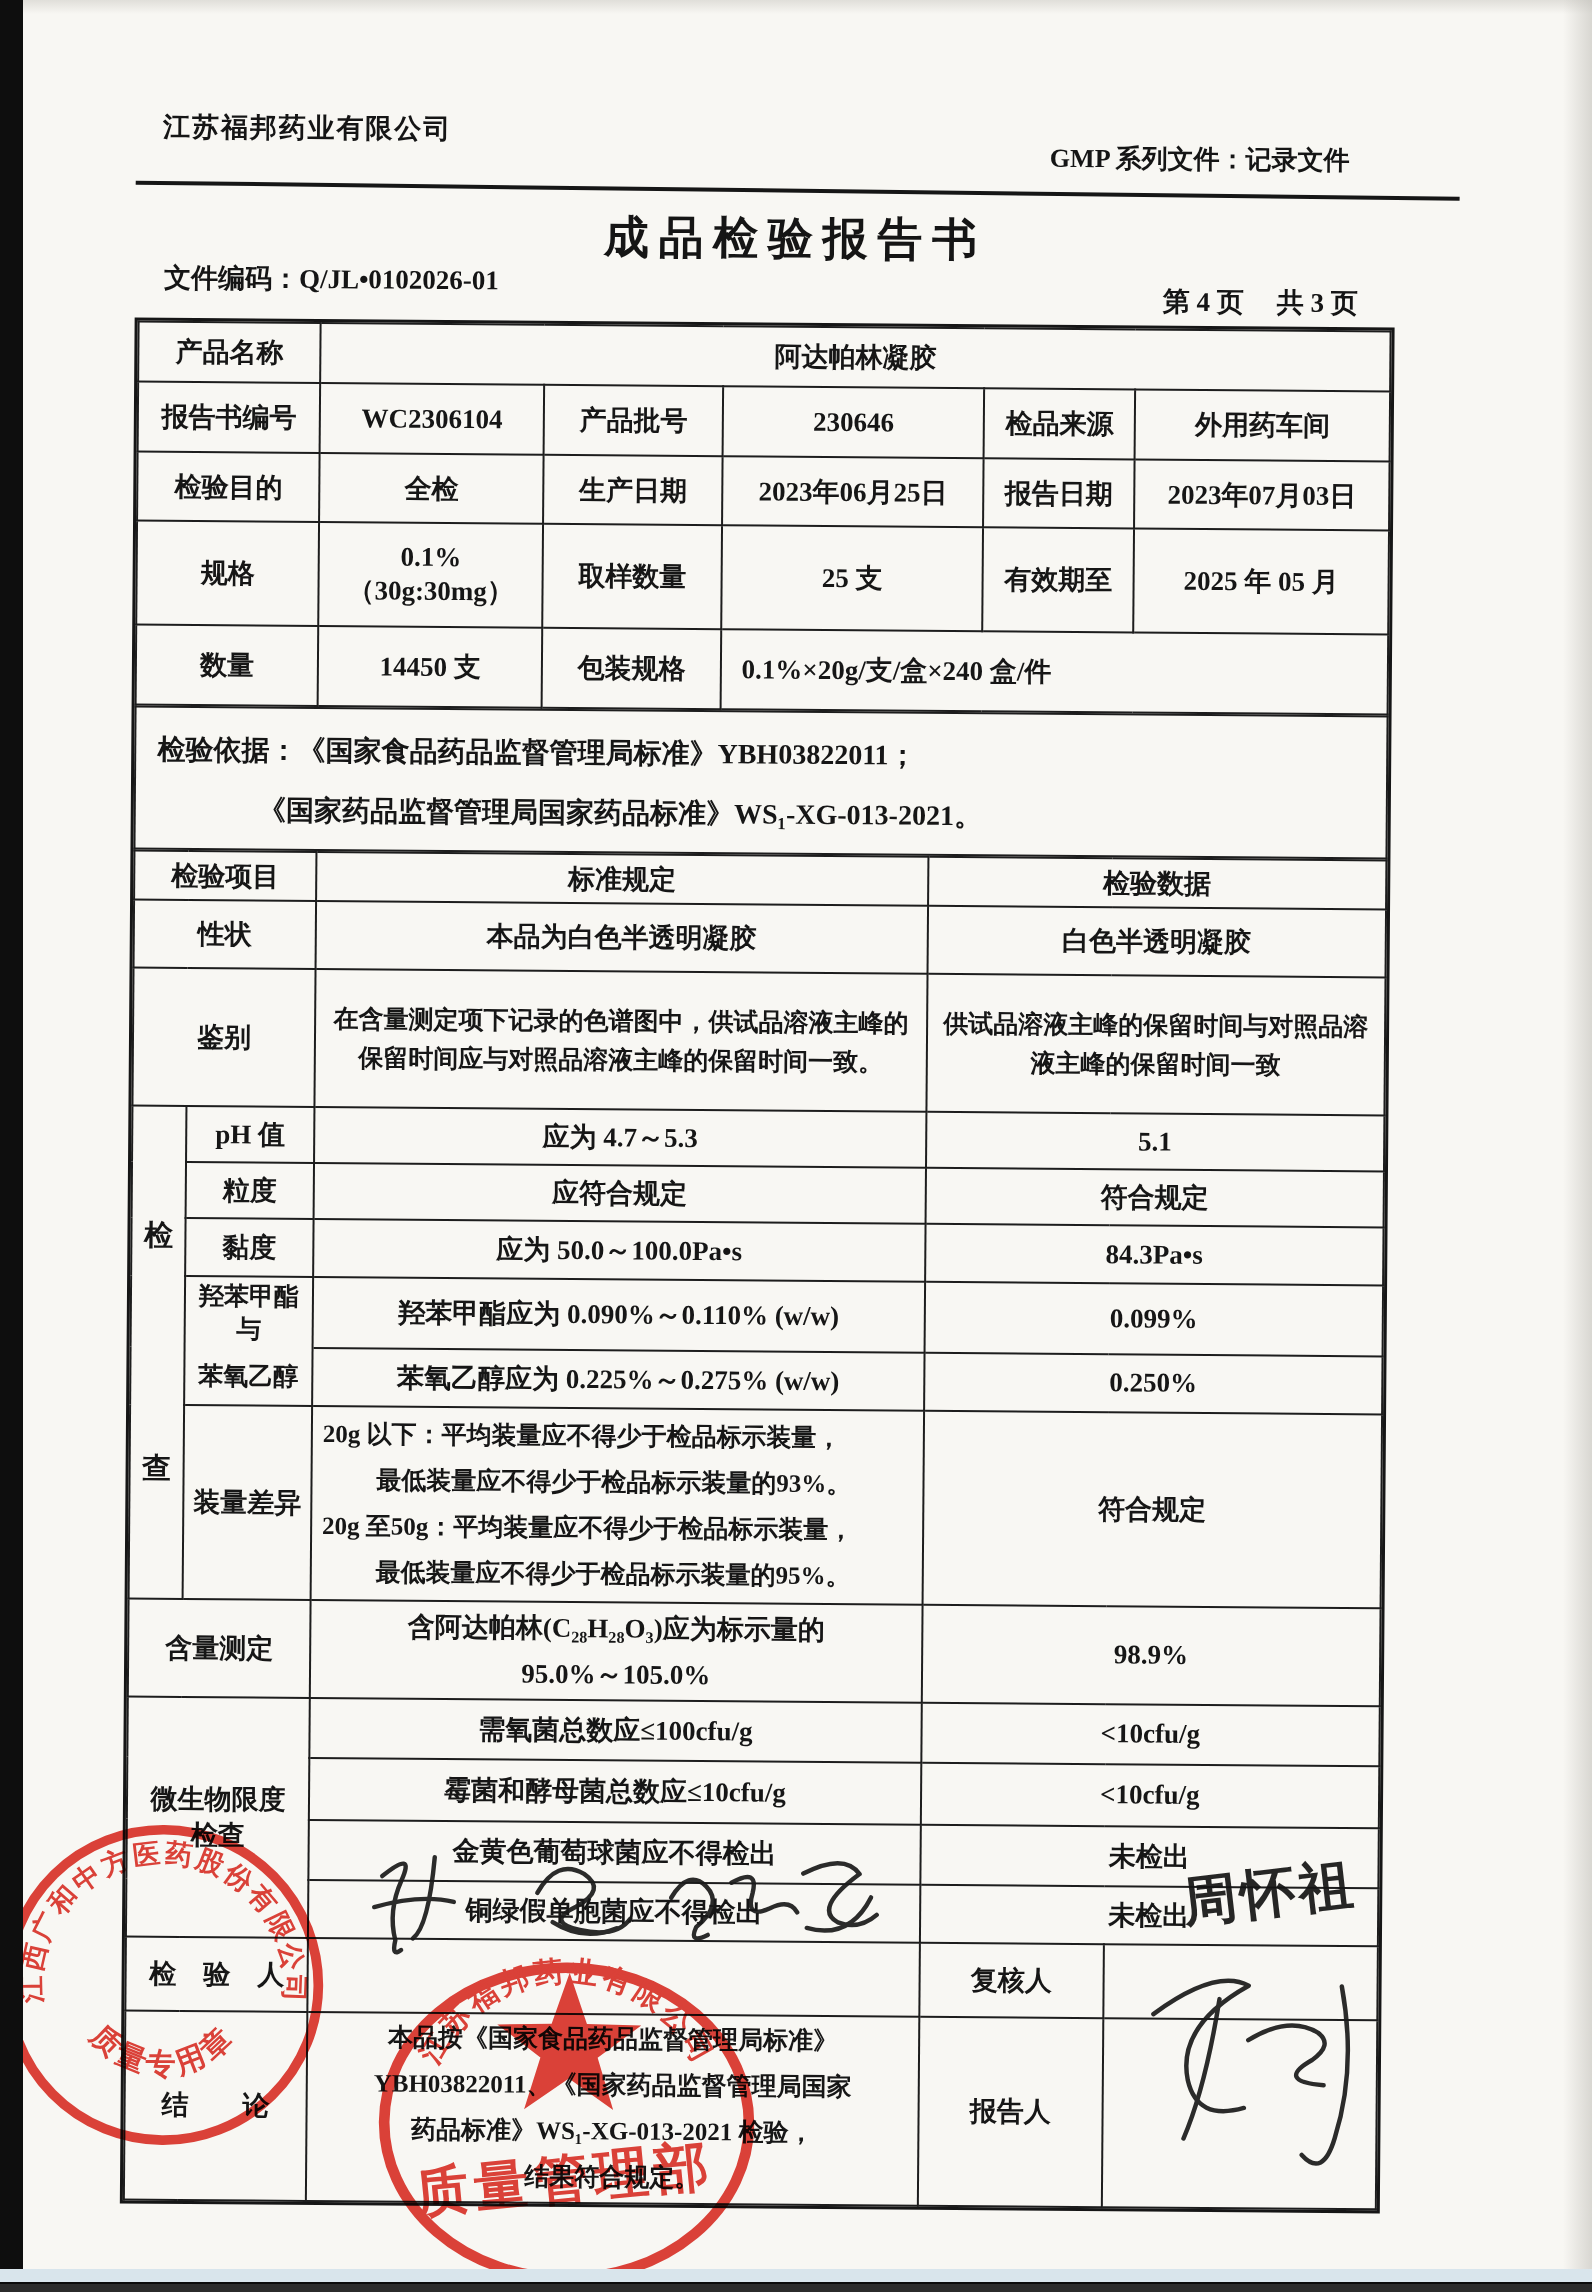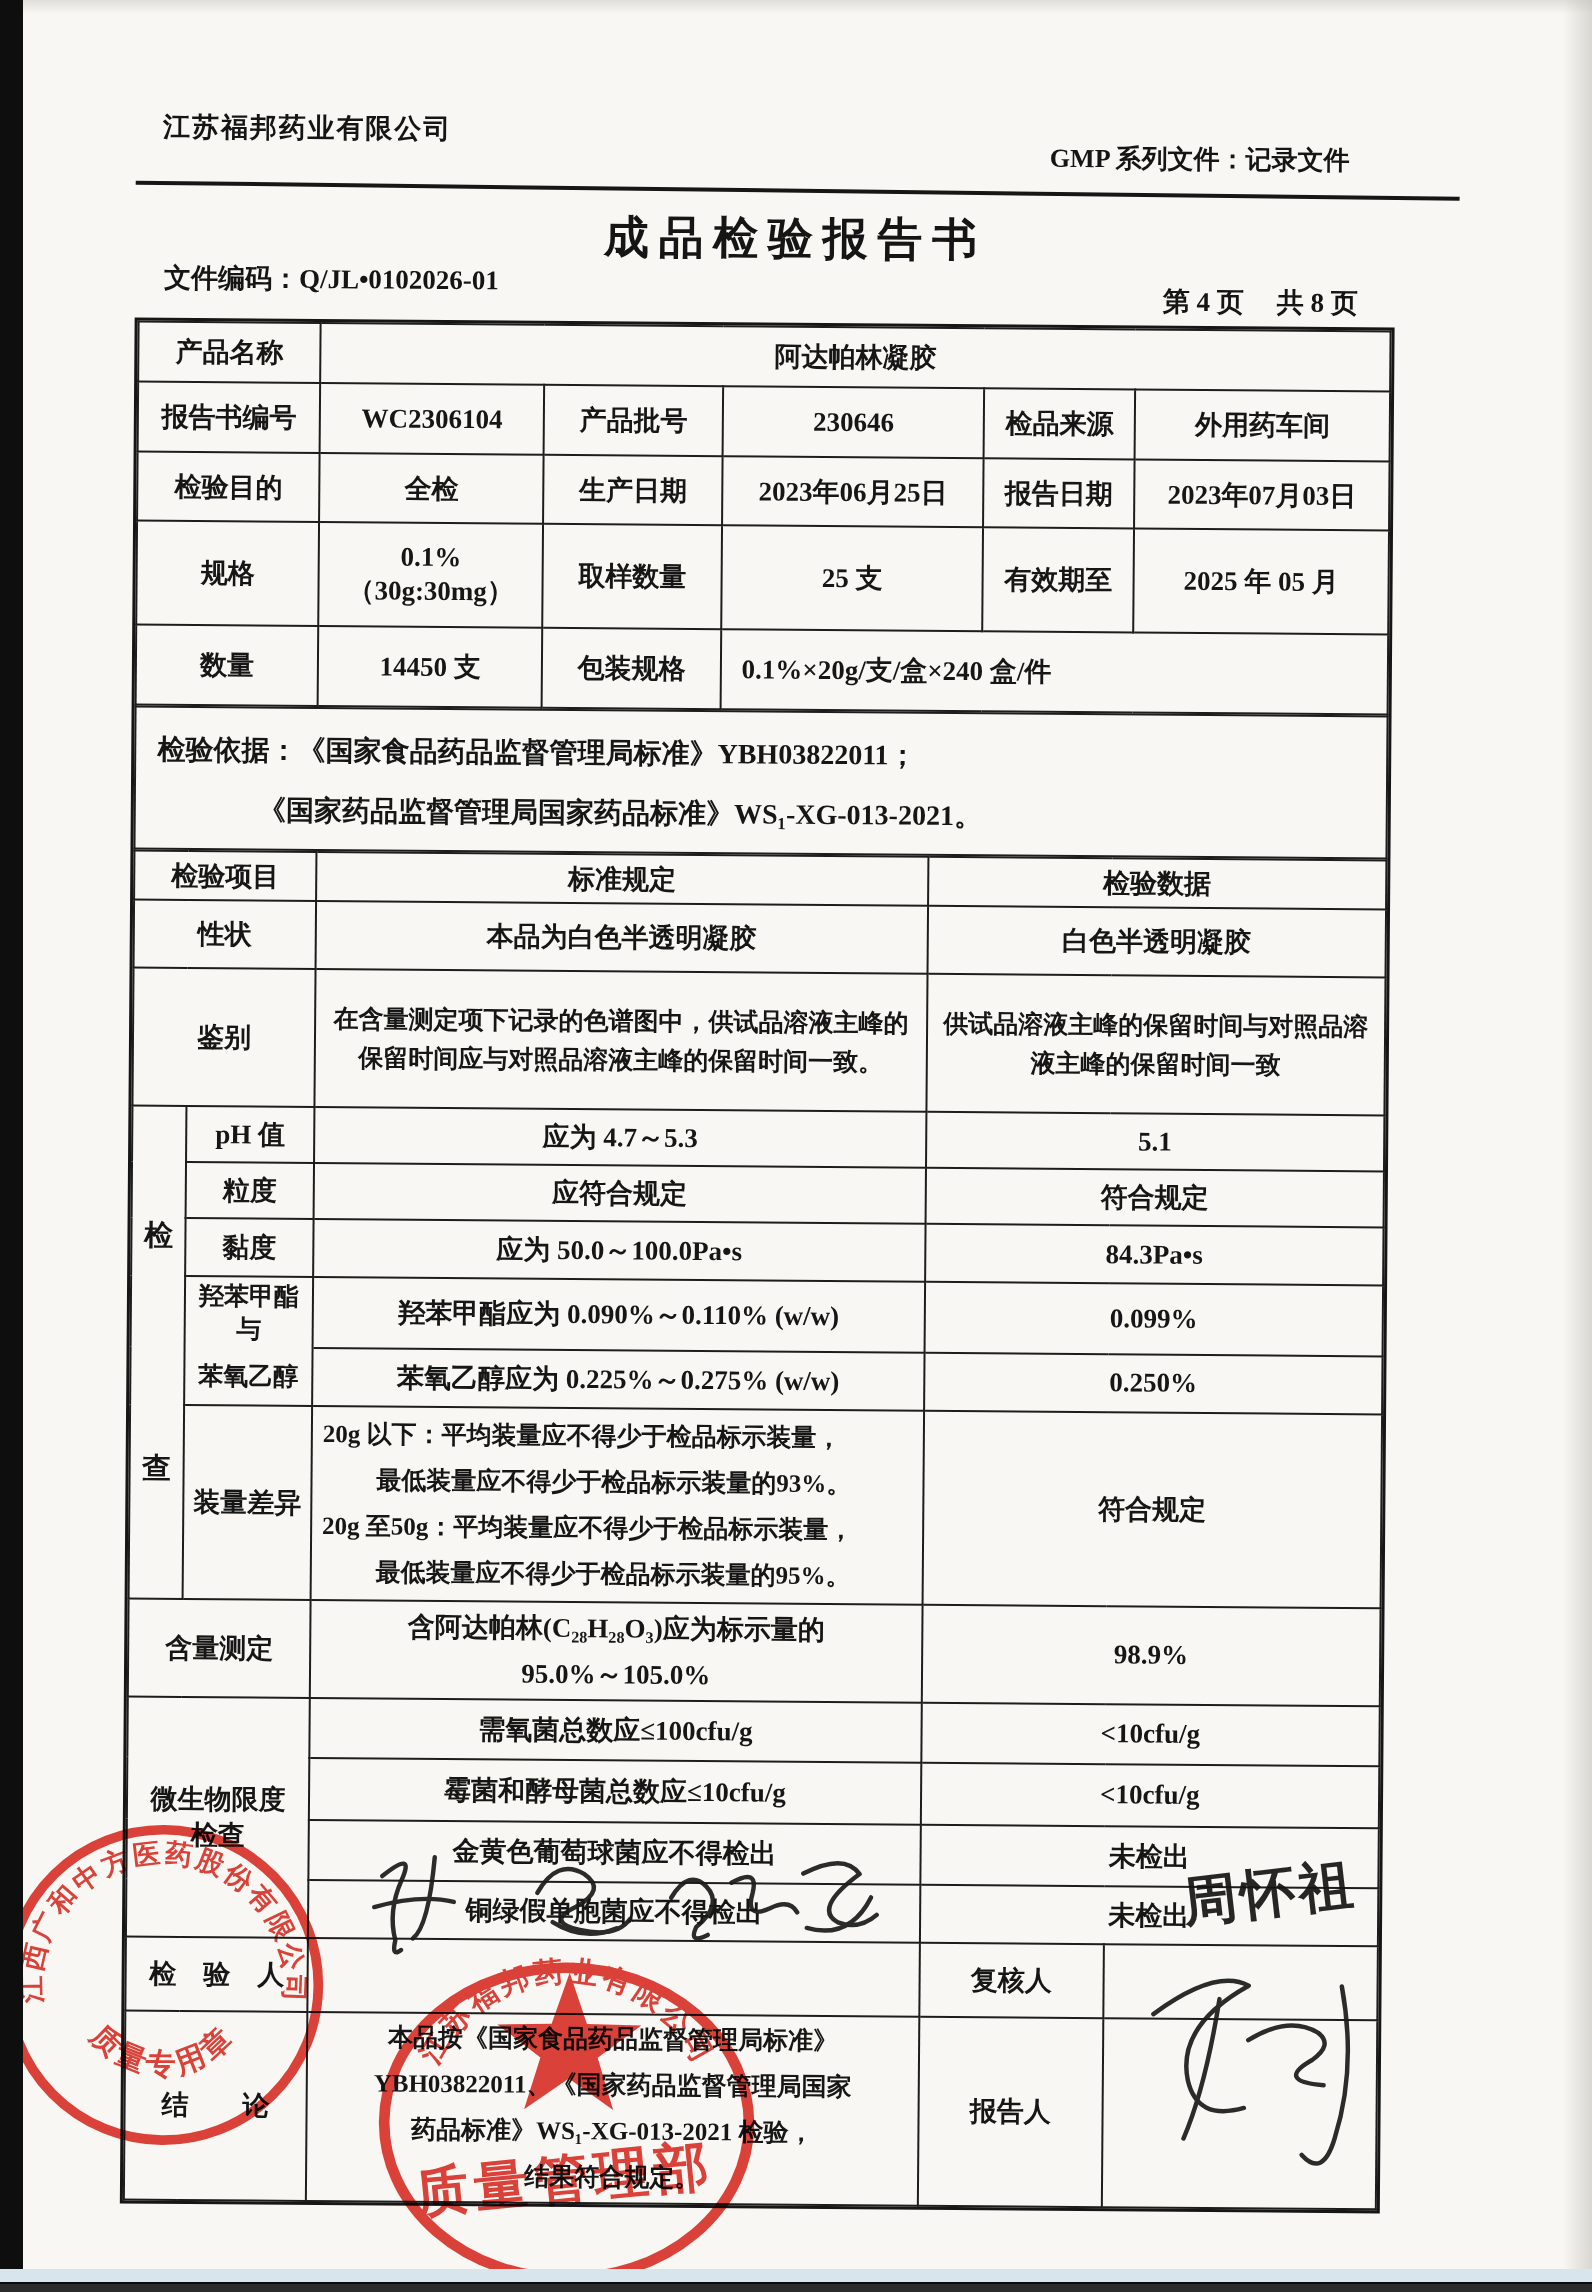--- a/index.html
+++ b/index.html
@@ -48,21 +48,21 @@
 
 <div class="page">
   <div class="rot">
 
     <div class="abs company">江苏福邦药业有限公司</div>
     <div class="abs gmp">GMP 系列文件：记录文件</div>
     <div class="abs headrule"></div>
     <div class="abs doctitle">成品检验报告书</div>
     <div class="abs doccode">文件编码：Q/JL•0102026-01</div>
     <div class="abs pageinfo">
-      <span>第 4 页</span><span>共 8 页</span>
+      <span>第 4 页</span><span>共 3 页</span>
     </div>
 
     <div class="abs tablewrap">
 
       <table>
         <colgroup>
             <col style="width:182px">
             <col style="width:223px">
             <col style="width:179px">
                   <col style="width:260px">

